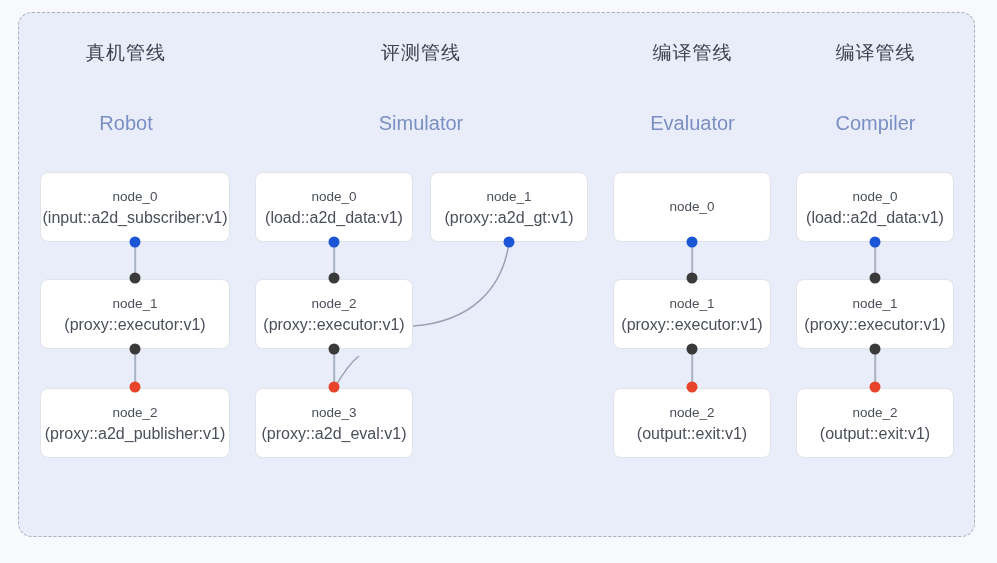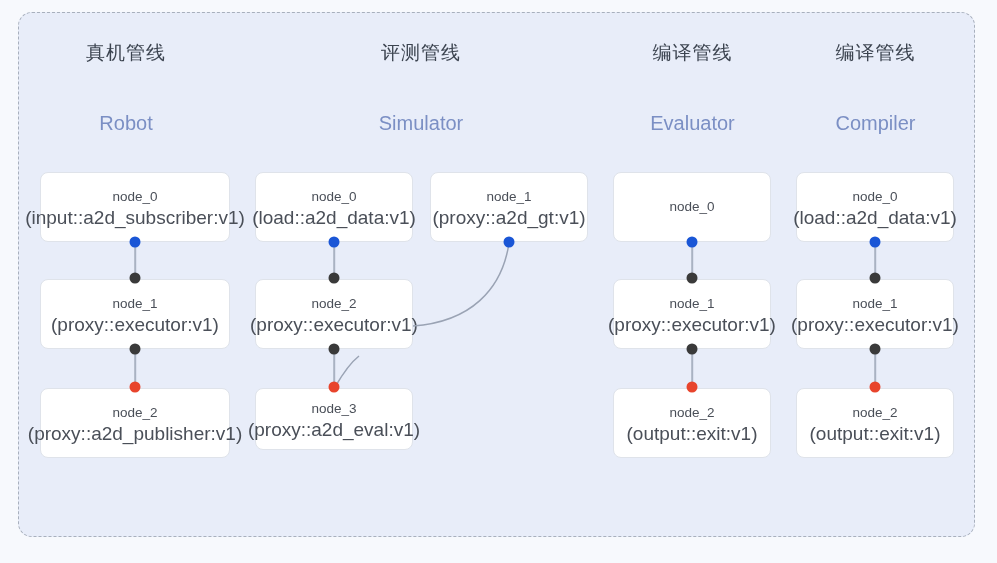--- a/index.html
+++ b/index.html
@@ -45,21 +45,21 @@
     background:#ffffff;
     border:1px solid #dfe3ea;
     border-radius:8px;
     display:flex;
     flex-direction:column;
     align-items:center;
     justify-content:center;
     color:#4a4f58;
   }
   .node-name{font-size:13.5px;line-height:20px;}
-  .node-detail{font-size:19px;line-height:21px;text-align:center;}
+  .node-detail{font-size:16px;line-height:21px;text-align:center;}
 
   .dot{
     position:absolute;
     width:11px;height:11px;
     border-radius:50%;
     transform:translate(-50%,-50%);
     z-index:5;
   }
   .dot-blue{background:#1a56d6;}
   .dot-dark{background:#3a3a3a;}
@@ -137,21 +137,21 @@
 
   <div class="node-box" style="left:255px;top:279px;width:158px;height:70px;">
     <div class="node-name">node_2</div>
     <div class="node-detail">(proxy::executor:v1)</div>
   </div>
 
   <div class="link" style="left:334px;top:349px;height:38px;"></div>
   <div class="dot dot-dark" style="left:334px;top:349px;"></div>
   <div class="dot dot-red" style="left:334px;top:387px;"></div>
 
-  <div class="node-box" style="left:255px;top:388px;width:158px;height:62px;">
+  <div class="node-box" style="left:255px;top:388px;width:158px;height:70px;">
     <div class="node-name">node_3</div>
     <div class="node-detail">(proxy::a2d_eval:v1)</div>
   </div>
 
   <svg class="curves" viewBox="0 0 997 563">
     <path d="M 509 243 C 502 290 470 322 413 326"></path>
     <path d="M 359 356 C 350 363 342 375 335 387"></path>
   </svg>
 
   <div class="col" style="left:595px;width:195px;">

